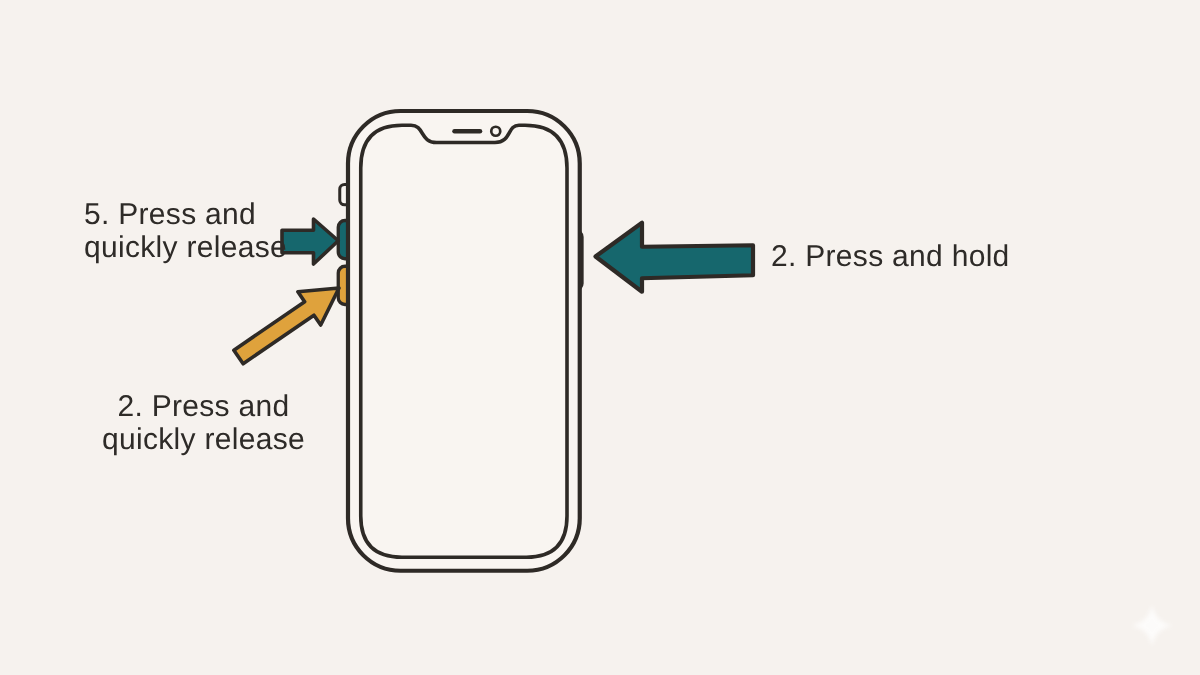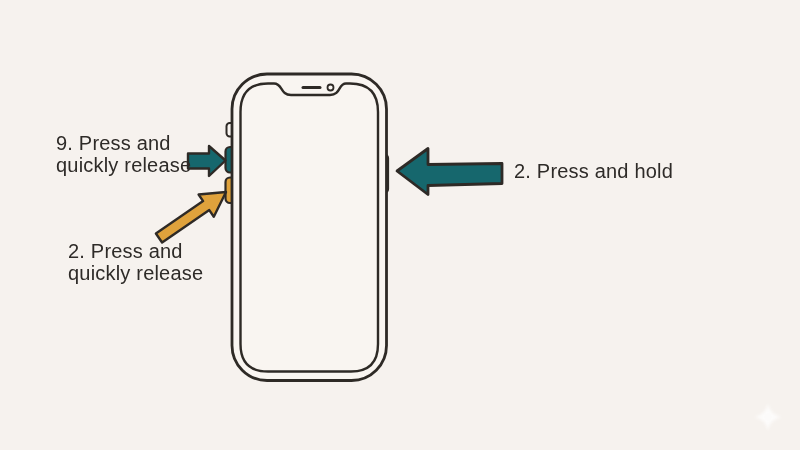--- a/index.html
+++ b/index.html
@@ -52,25 +52,25 @@
     <polygon points="188,153.5 209,153.5 209,146 225.5,160.5 209,176 209,168.5 188,168.5" class="ink" stroke-width="2.4" stroke-linejoin="round" fill="#16676d"></polygon>
 
     <polygon points="155.9,233.5 203.1,201.1 198.6,194.5 226,192 213.8,216.7 209.3,210.1 162.1,242.5" class="ink" stroke-width="2.4" stroke-linejoin="round" fill="#dfa23c"></polygon>
 
     <polygon points="397,171 428,148.5 428,164.5 502,163.5 502,183.5 428,185.5 428,194.5" class="ink" stroke-width="2.8" stroke-linejoin="round" fill="#16676d"></polygon>
 
     <path class="sparkle" d="M768 403.5 C770.2 412 774 415 781.5 417 C774 419 770.2 422 768 430.5 C765.8 422 762 419 754.5 417 C762 415 765.8 412 768 403.5 Z" fill="#ffffff"></path>
   </svg>
 
   <div class="label" style="left:56px;top:132px;">
-    <div>9. Press and</div>
+    <div>5. Press and</div>
     <div>quickly release</div>
   </div>
 
-  <div class="label" style="left:68px;top:240px;">
+  <div class="label" style="left:68px;top:260px;text-align:center;">
     <div>2. Press and</div>
     <div>quickly release</div>
   </div>
 
   <div class="label" style="left:514px;top:160px;">
     <div>2. Press and hold</div>
   </div>
 
 </div>
 

